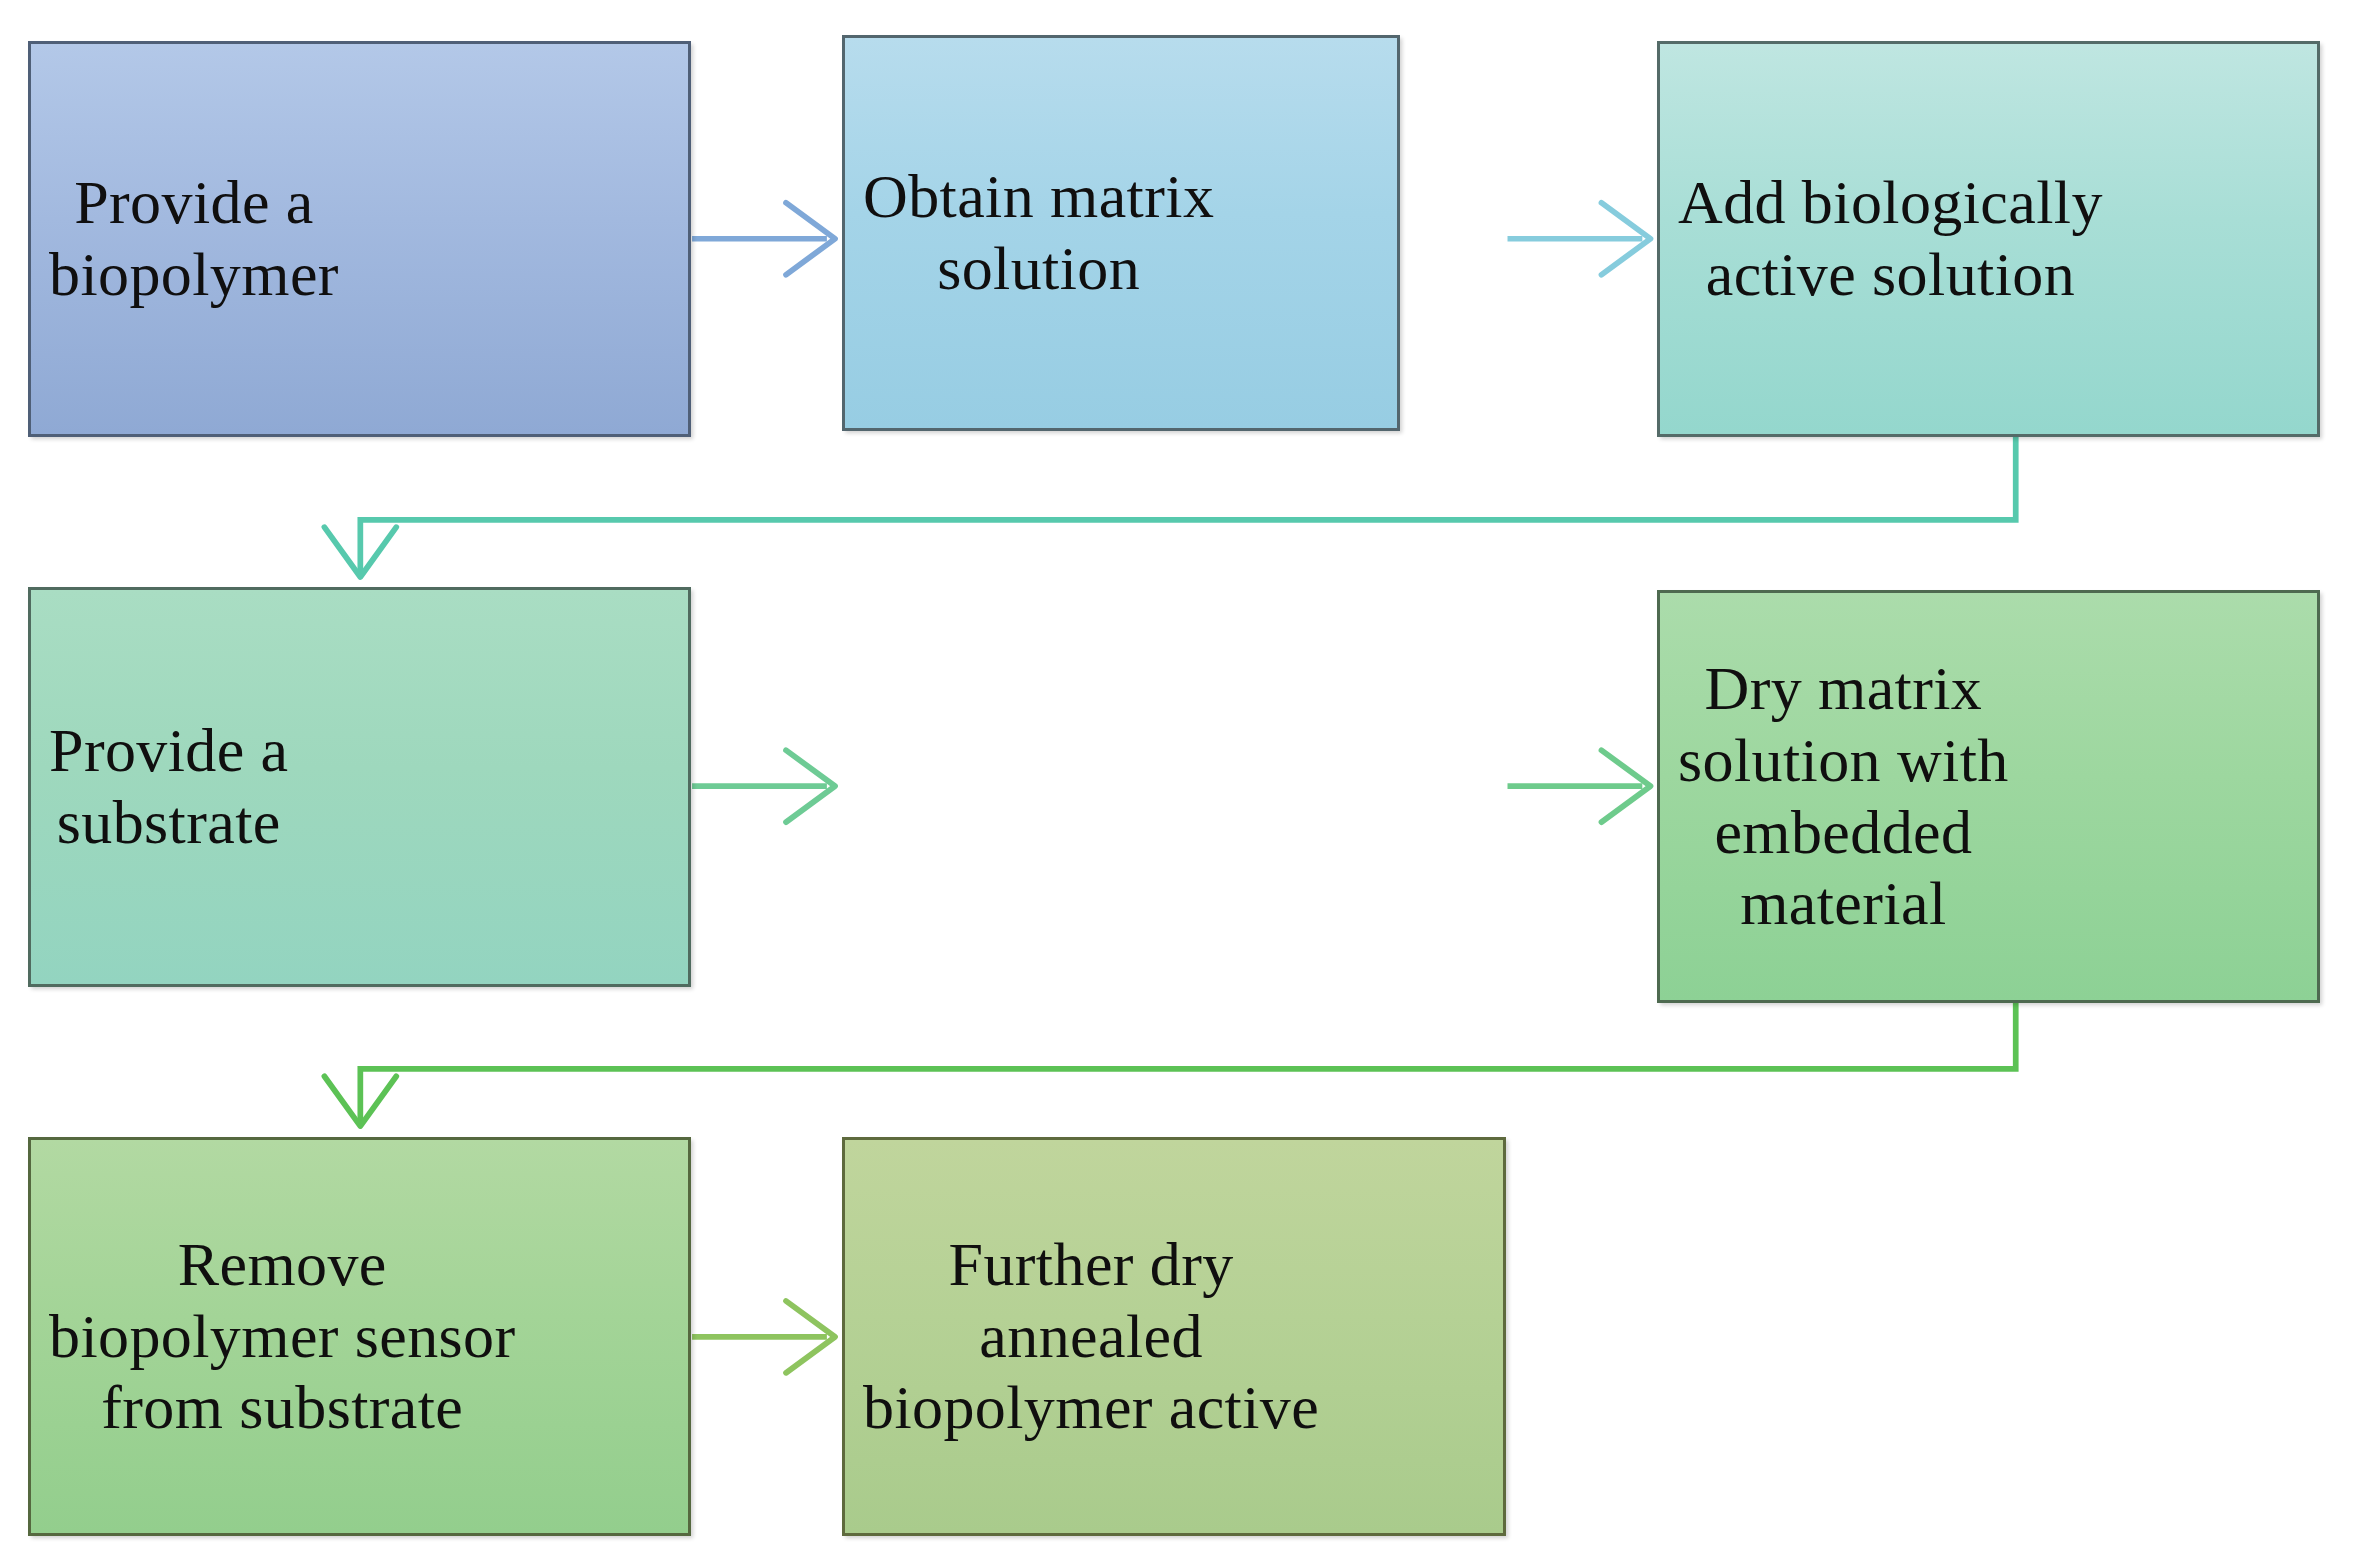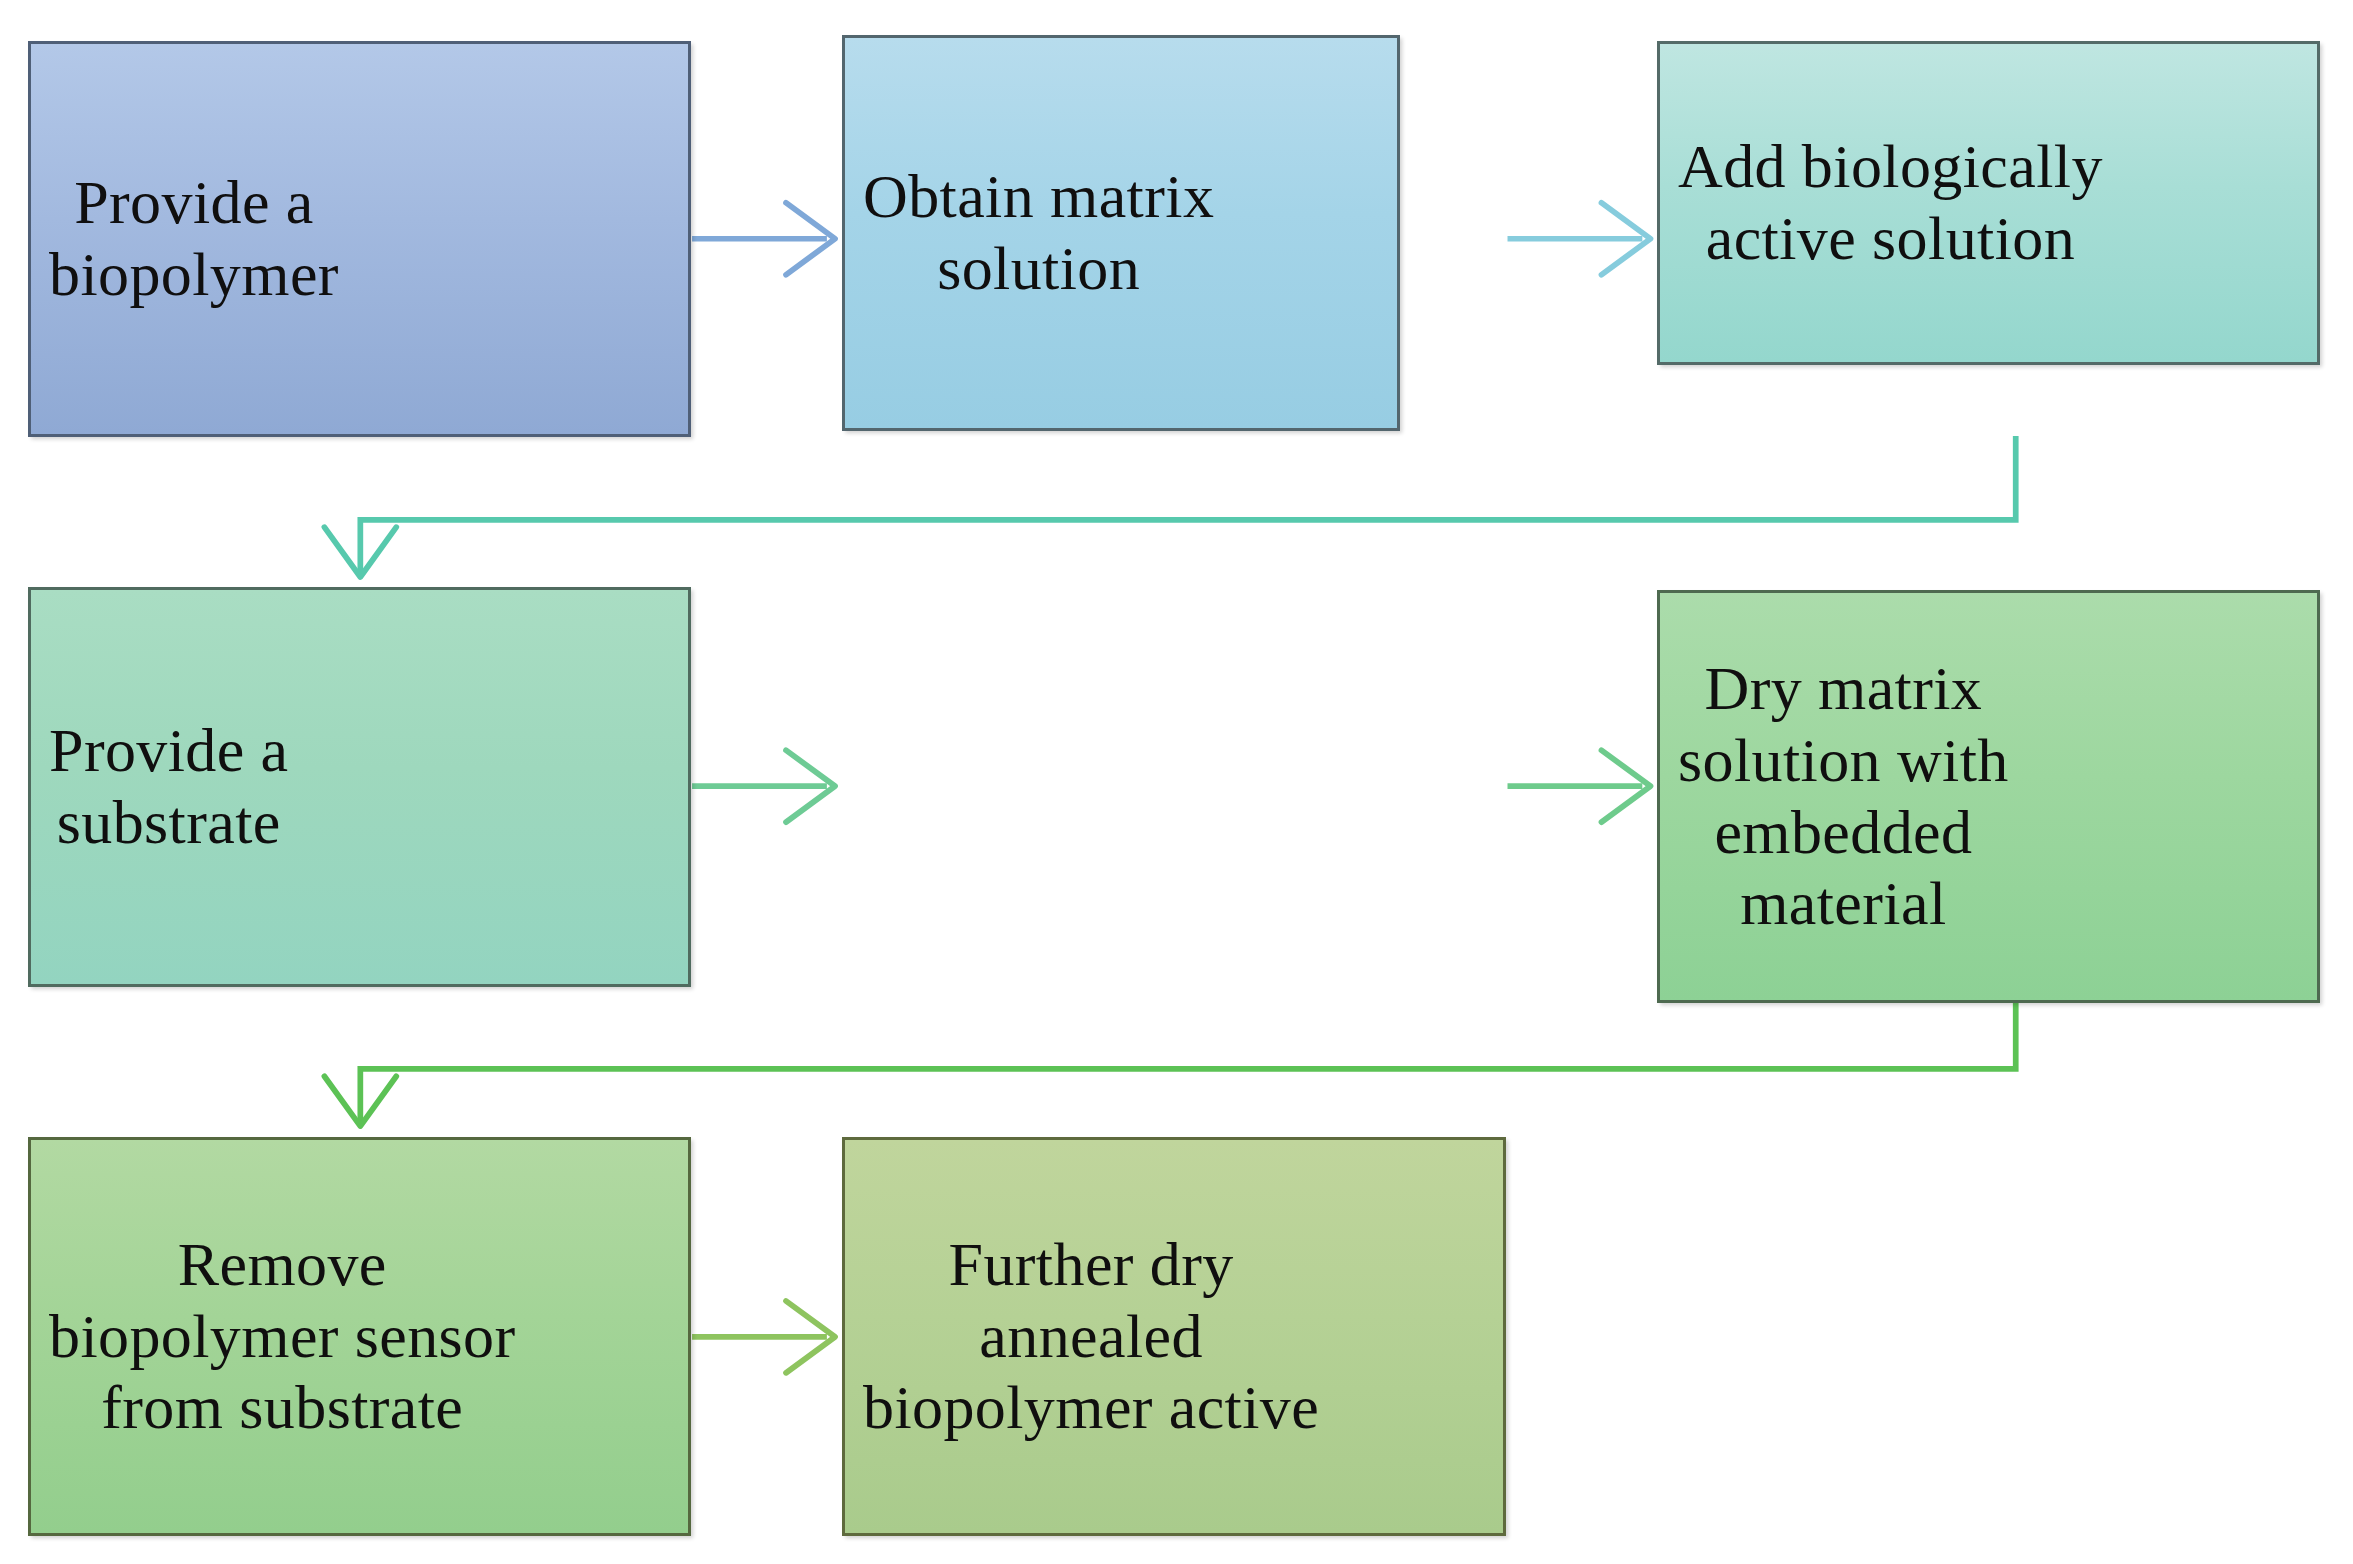--- a/index.html
+++ b/index.html
@@ -34,21 +34,21 @@
     white-space: pre-line;
   }
 
   
   #n1 { left: 28px;   top: 41px;   width: 663px;  height: 396px;
         background: linear-gradient(180deg, #b3c8e8 0%, #a2b9df 45%, #8fa9d4 100%);
         border-color: #4f5f77; }
   #n2 { left: 842px; top: 35px;   width: 558px;  height: 396px;
         background: linear-gradient(180deg, #b7dced 0%, #a4d4e8 45%, #97cde3 100%);
         border-color: #53666e; }
-  #n3 { left: 1657px; top: 41px;   width: 663px;  height: 324px;
+  #n3 { left: 1657px; top: 41px;   width: 663px;  height: 396px;
         background: linear-gradient(180deg, #bfe6e1 0%, #a8ded6 45%, #94d7cd 100%);
         border-color: #546b68; }
 
   
   #n4 { left: 28px;   top: 587px;  width: 663px;  height: 400px;
         background: linear-gradient(180deg, #a9ddc3 0%, #9ed8bd 45%, #93d4c0 100%);
         border-color: #506b5f; }
   #n5 { left: 842px; top: 587px;  width: 664px;  height: 400px;
         background: linear-gradient(180deg, #a9dcb2 0%, #9bd6a8 45%, #8fd2a2 100%);
         border-color: #4f6b56; }

